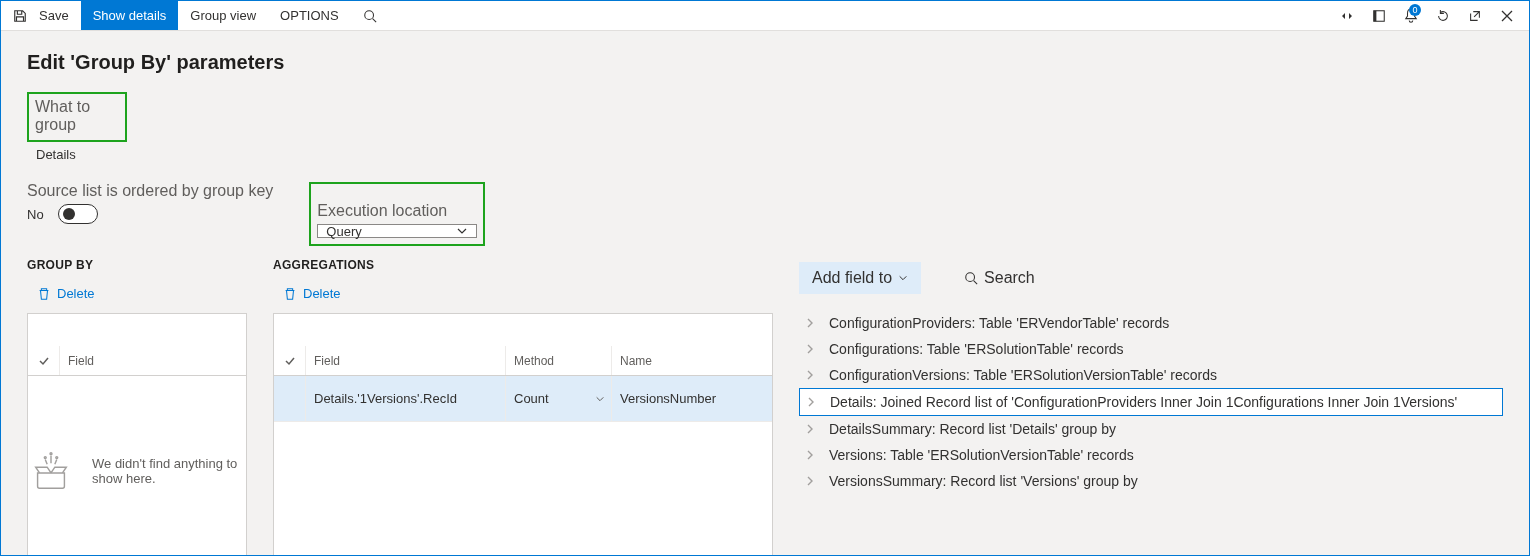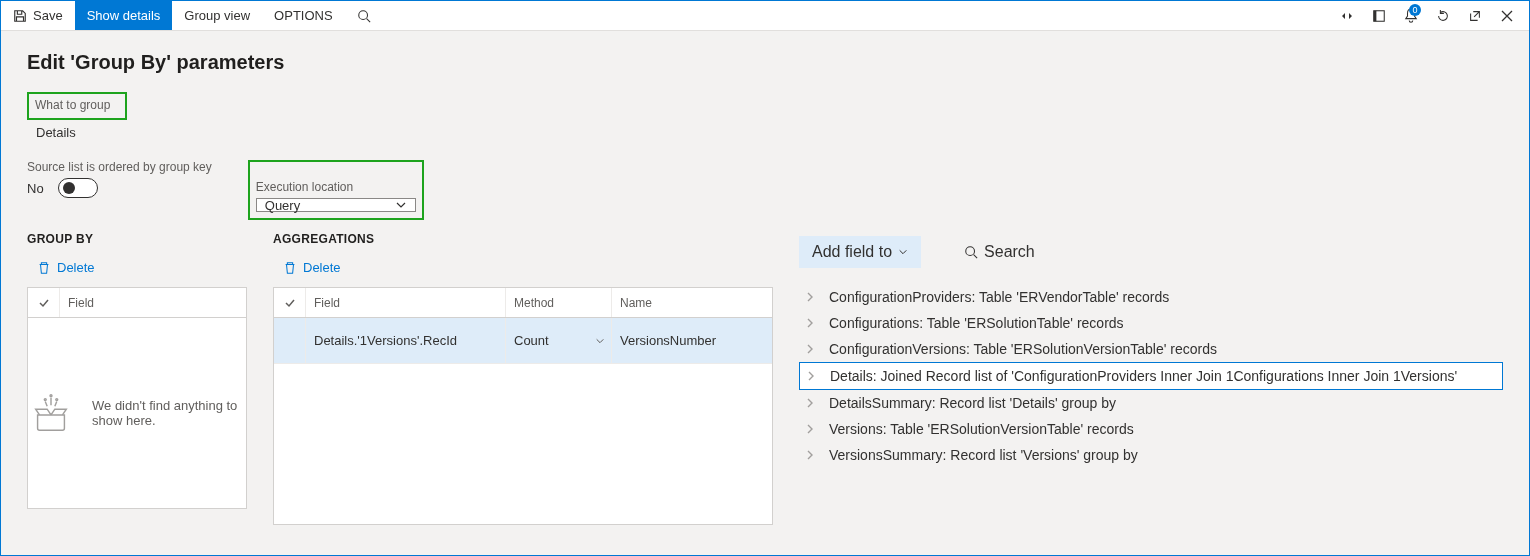--- a/index.html
+++ b/index.html
@@ -21,21 +21,21 @@
     border-bottom: 1px solid #e1dfdd;
     position: relative;
   }
   .toolbar-left { display: flex; align-items: stretch; }
   .toolbar-item {
     display: flex;
     align-items: center;
     padding: 0 12px;
     font-size: 13px;
     color: #323130;
-    gap: 6px;
+    gap: 12px;
     cursor: pointer;
   }
   .toolbar-item.active {
     background: #0078d4;
     color: #ffffff;
   }
   .toolbar-search {
     display: flex;
     align-items: center;
     padding: 0 12px;
@@ -81,21 +81,21 @@
   }
   .highlight-box {
     border: 2px solid #1da31d;
   }
   .what-to-group {
     display: inline-block;
     padding: 4px 6px 2px 6px;
     width: 100px;
   }
   .field-label {
-    font-size: 12px;
+    font-size: 16px;
     color: #605e5c;
     margin-bottom: 4px;
   }
   .what-to-group-input {
     height: 28px;
     width: 1478px;
     background: #f3f2f1;
     border: 1px solid #f3f2f1;
     display: flex;
     align-items: center;
@@ -179,20 +179,21 @@
   .table {
     border: 1px solid #d2d0ce;
     background: #fff;
   }
   .thead {
     display: flex;
     height: 30px;
     align-items: flex-end;
     border-bottom: 1px solid #d2d0ce;
     background: #fff;
+    margin-top: 32px;
   }
   .th {
     font-size: 12px;
     color: #605e5c;
     padding: 0 8px;
     border-right: 1px solid #edebe9;
     height: 100%;
     display: flex;
     align-items: center;
   }

